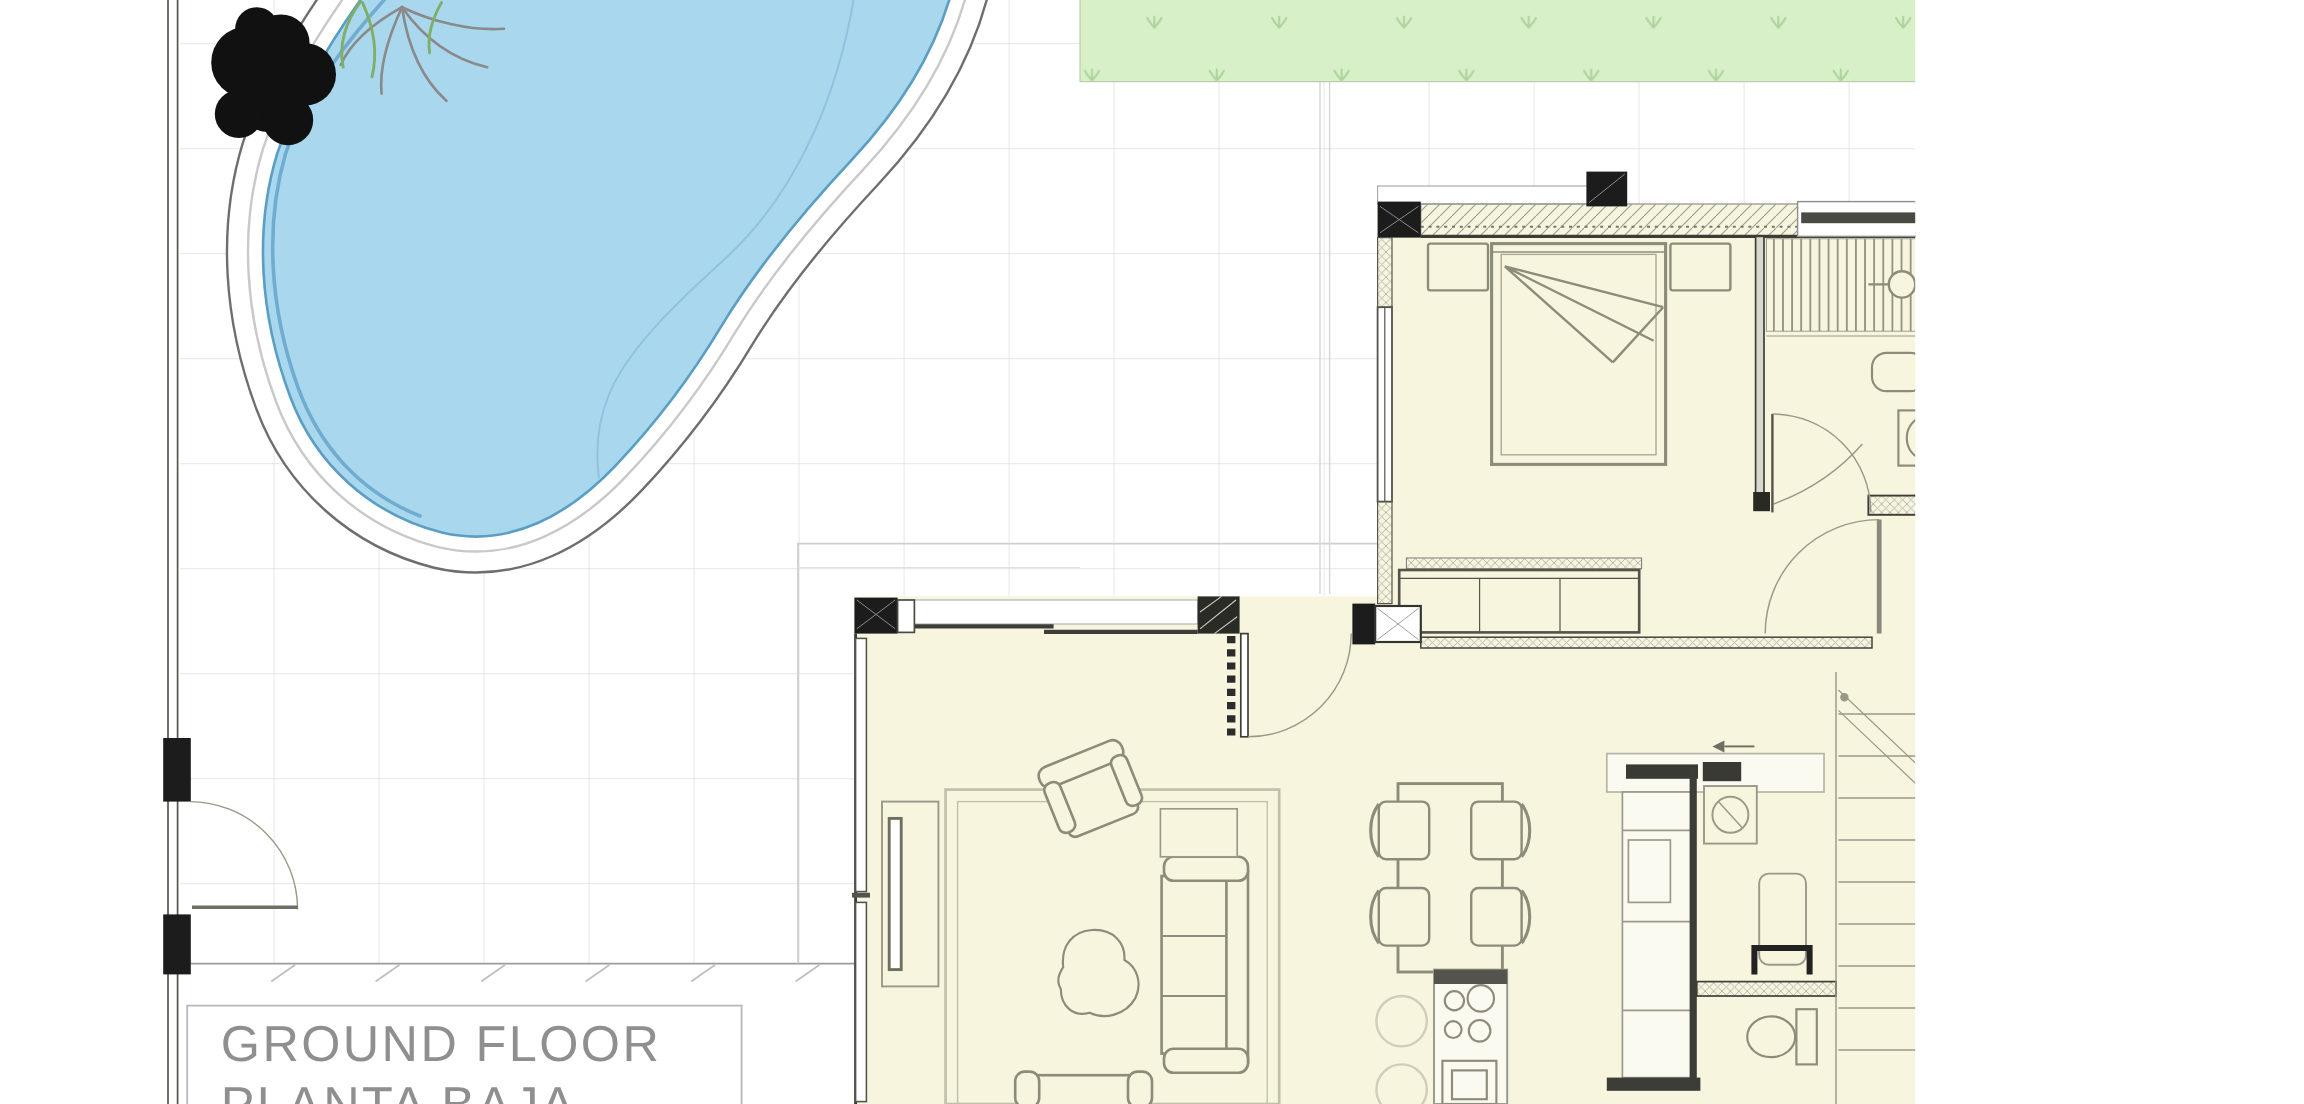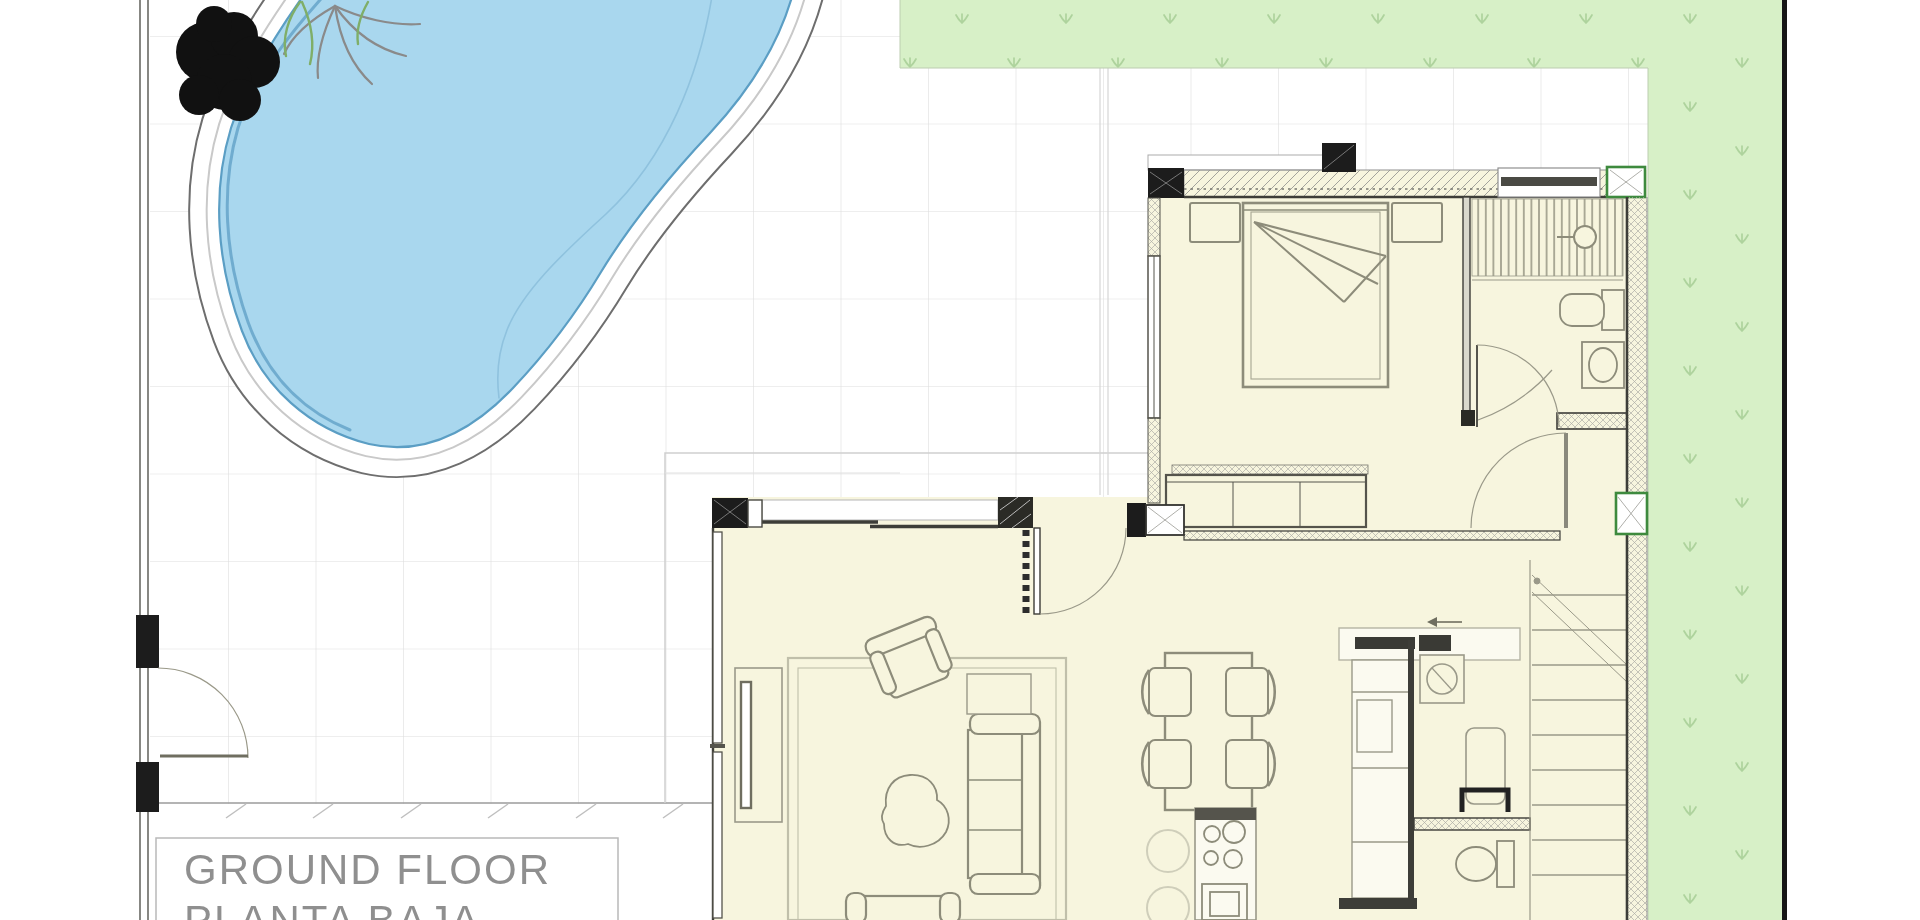--- a/index.html
+++ b/index.html
@@ -1,16 +1,16 @@
 <!DOCTYPE html>
 <html><head>
 <meta charset="utf-8">
 <style>
   html,body{margin:0;padding:0;background:#ffffff;}
-  .canvas{position:relative;width:1920px;height:920px;background:#ffffff;overflow:hidden;
+  .canvas{position:relative;width:1596px;height:920px;background:#ffffff;overflow:hidden;
           font-family:"Liberation Sans",sans-serif;}
   svg{display:block;}
   text.plan-title{font-family:"Liberation Sans",sans-serif;font-size:42px;letter-spacing:2px;fill:#8f8f8f;}
 </style>
 </head>
 <body>
 
 <div class="canvas">
 <svg width="1920" height="920" viewBox="0 0 1920 920">
 <defs>

